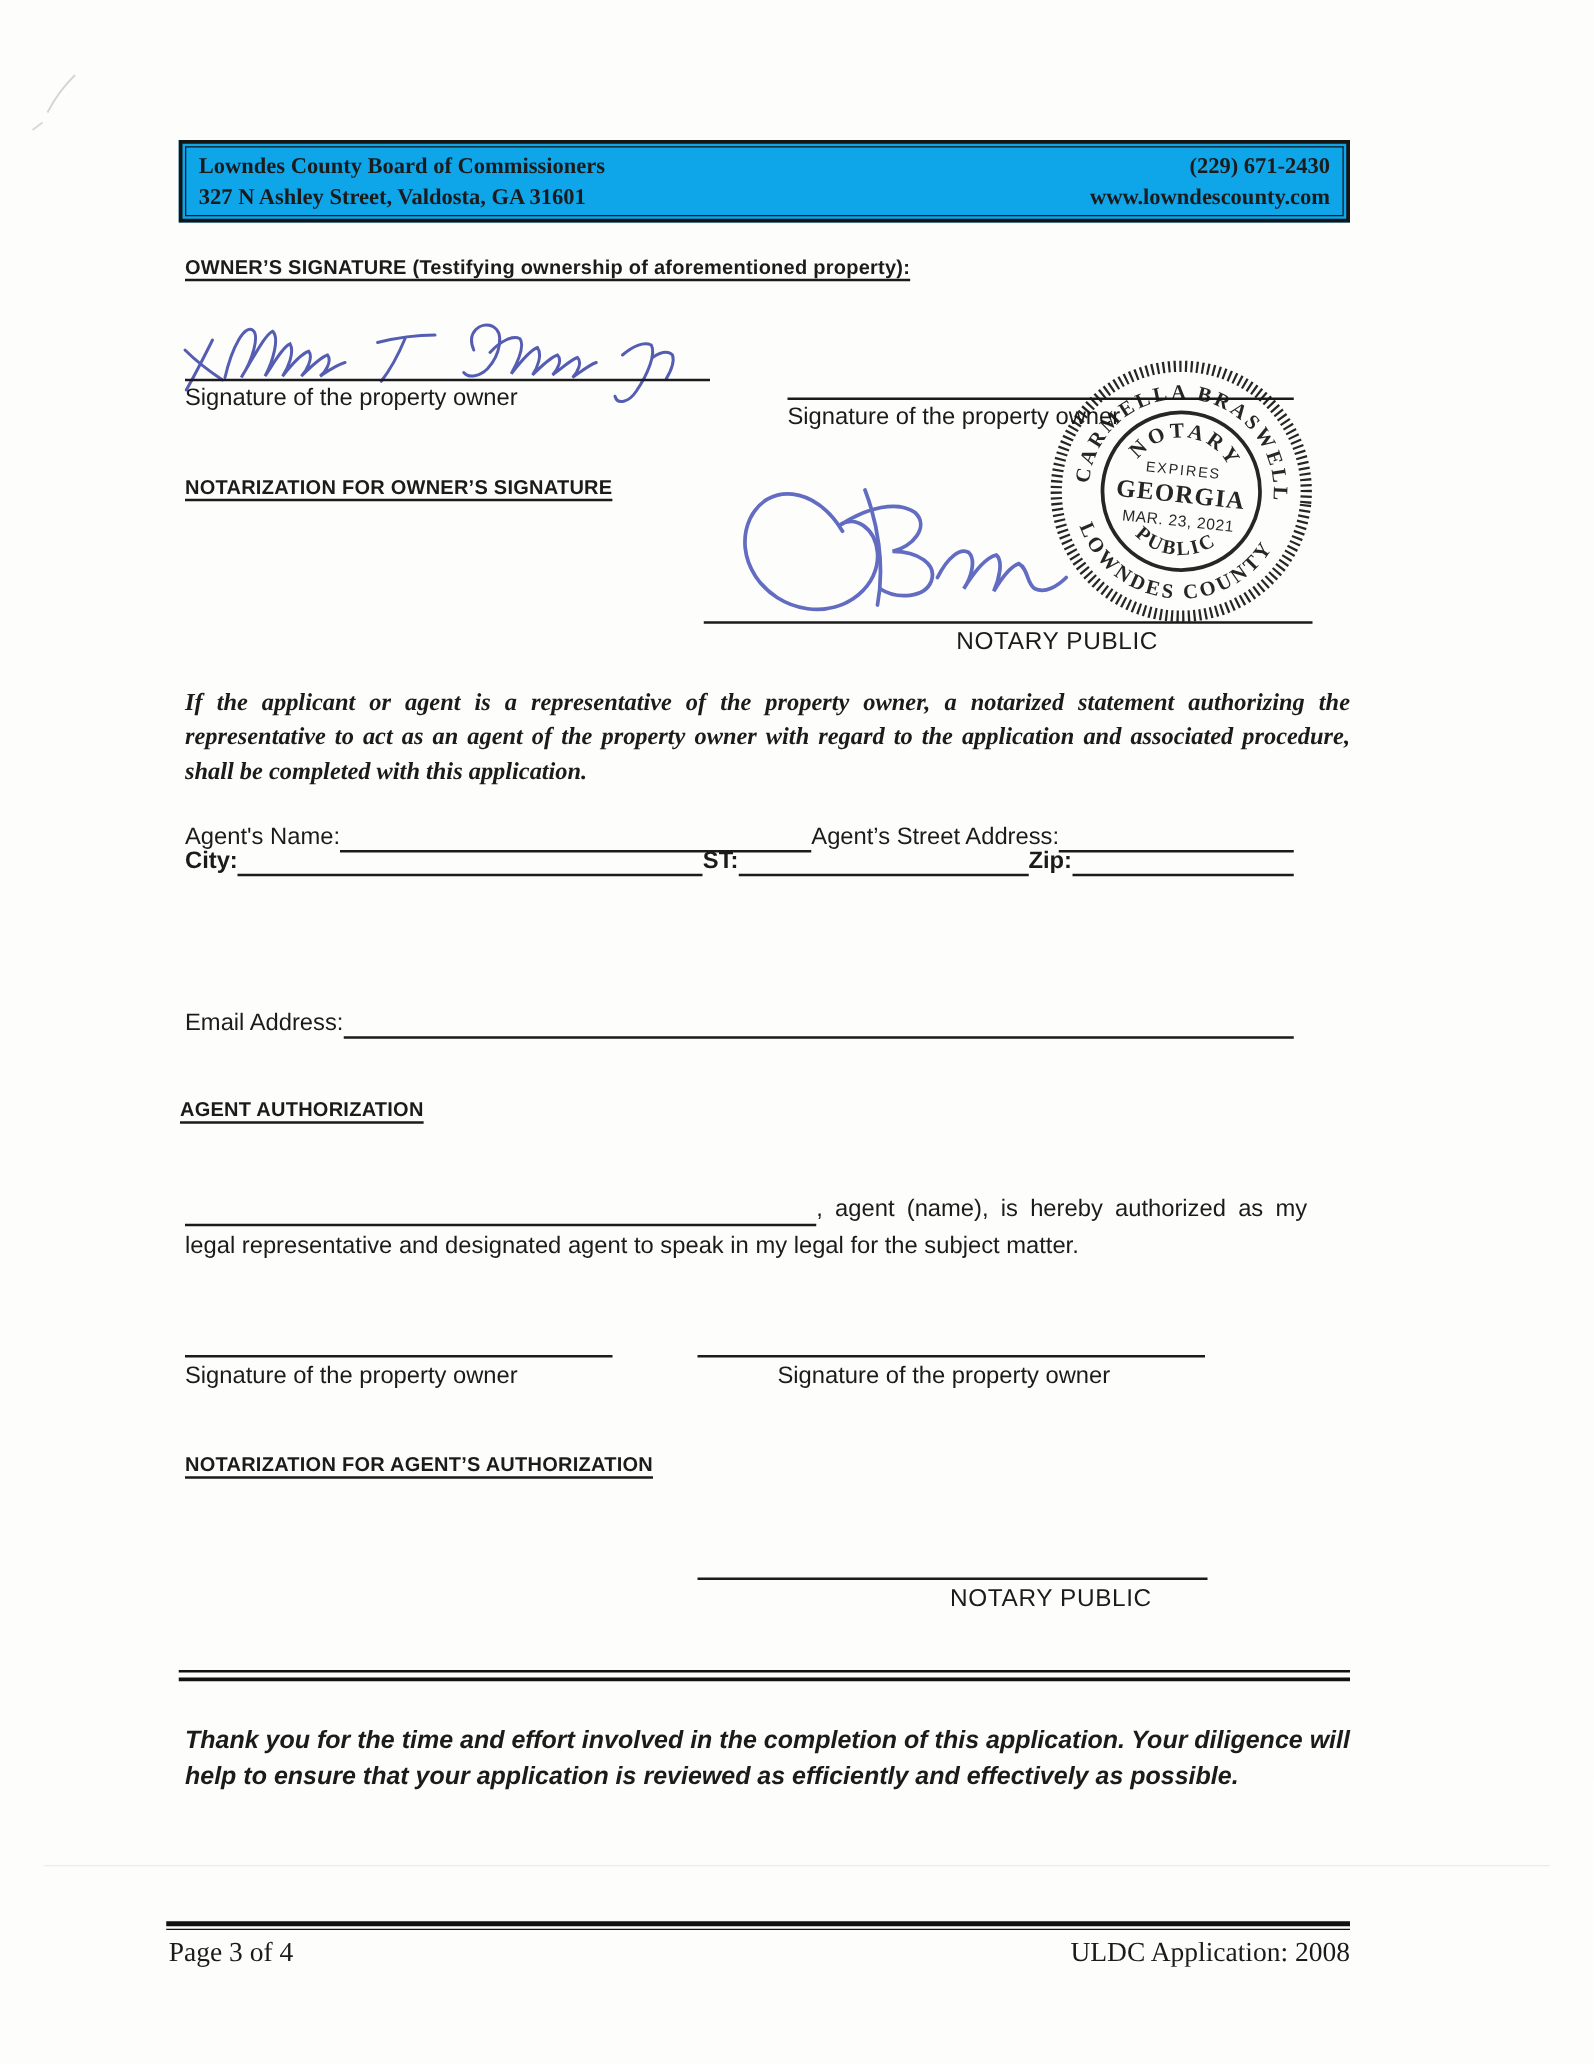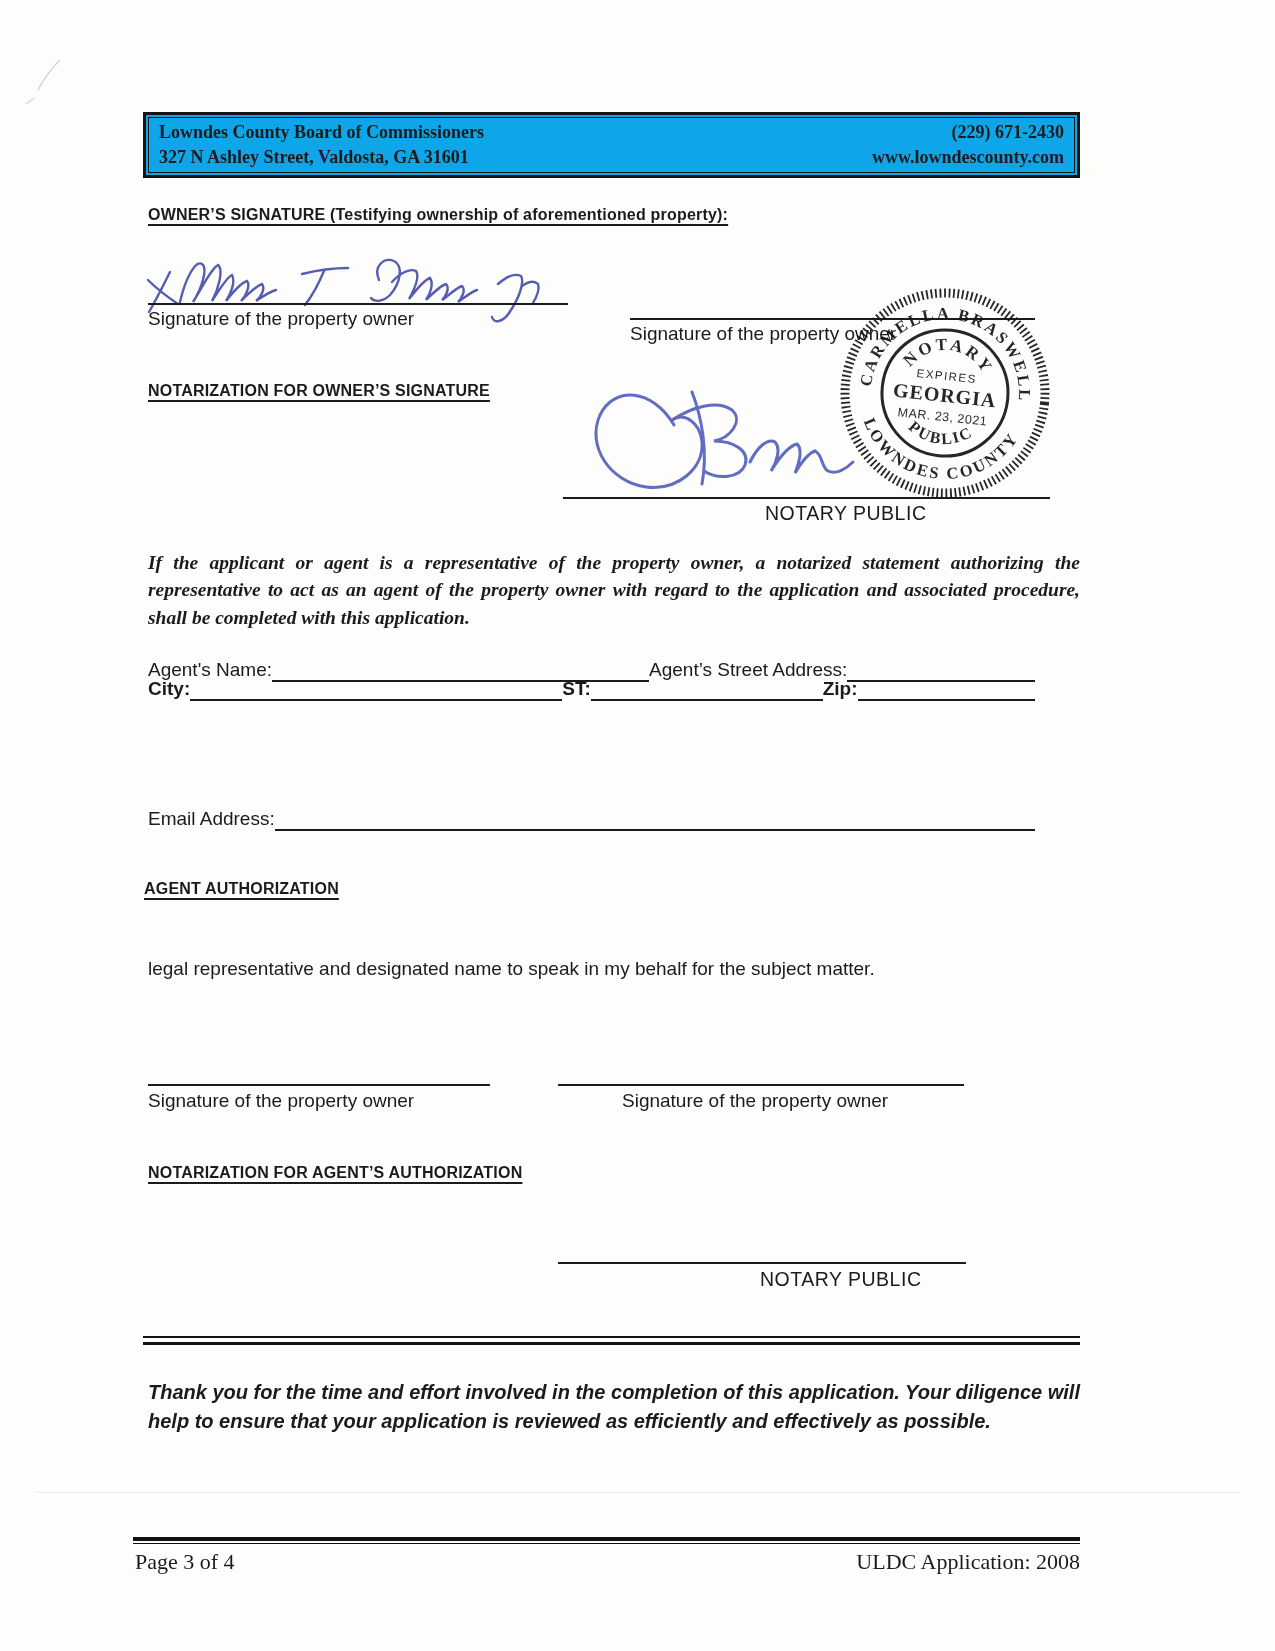--- a/index.html
+++ b/index.html
@@ -188,21 +188,25 @@
 
 
   <div class="abs form-row" style="left:148px;top:806px;">
     <span class="lbl">Email Address:</span>
     <div class="fill grow"></div>
   </div>
 
   <div class="abs sec-heading" style="left:144px;top:880px;">AGENT AUTHORIZATION</div>
 
   <div class="abs auth-par" style="left:148px;top:953px;">
-    <span class="auth-text2">legal representative and designated name to speak in my behalf for the subject matter.</span>
+    <div class="auth-line1">
+      <div class="auth-blank"></div>
+      <span class="auth-text1">, agent (name), is hereby authorized as my</span>
+    </div>
+    <span class="auth-text2">legal representative and designated agent to speak in my legal for the subject matter.</span>
   </div>
 
   <div class="abs sigline" style="left:148px;top:1084px;width:342px;"></div>
   <div class="abs sigline" style="left:558px;top:1084px;width:406px;"></div>
   <div class="abs sig-label" style="left:148px;top:1090px;">Signature of the property owner</div>
   <div class="abs sig-label" style="left:622px;top:1090px;">Signature of the property owner</div>
 
   <div class="abs sec-heading" style="left:148px;top:1164px;">NOTARIZATION FOR AGENT’S AUTHORIZATION</div>
 
   <div class="abs sigline" style="left:558px;top:1262px;width:408px;"></div>

